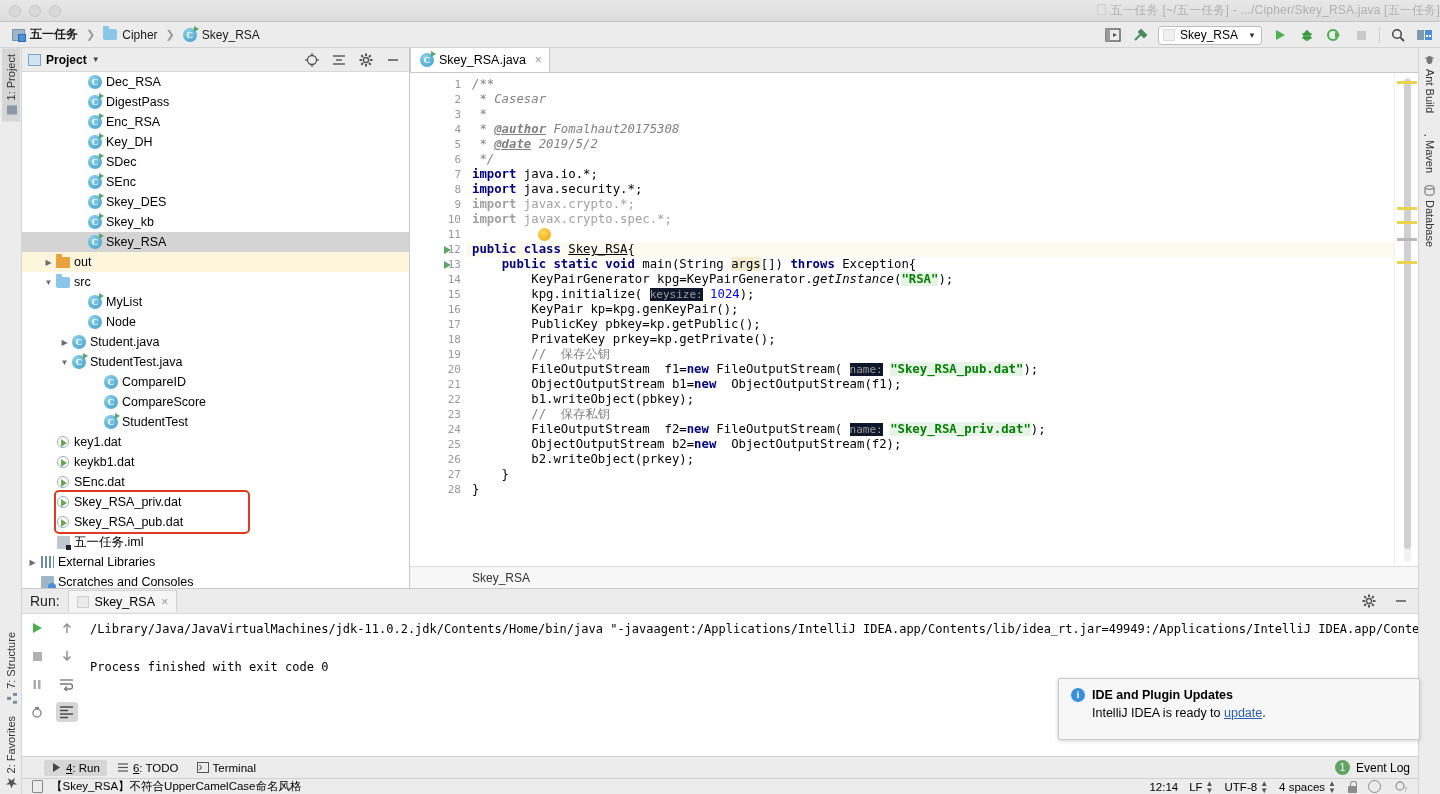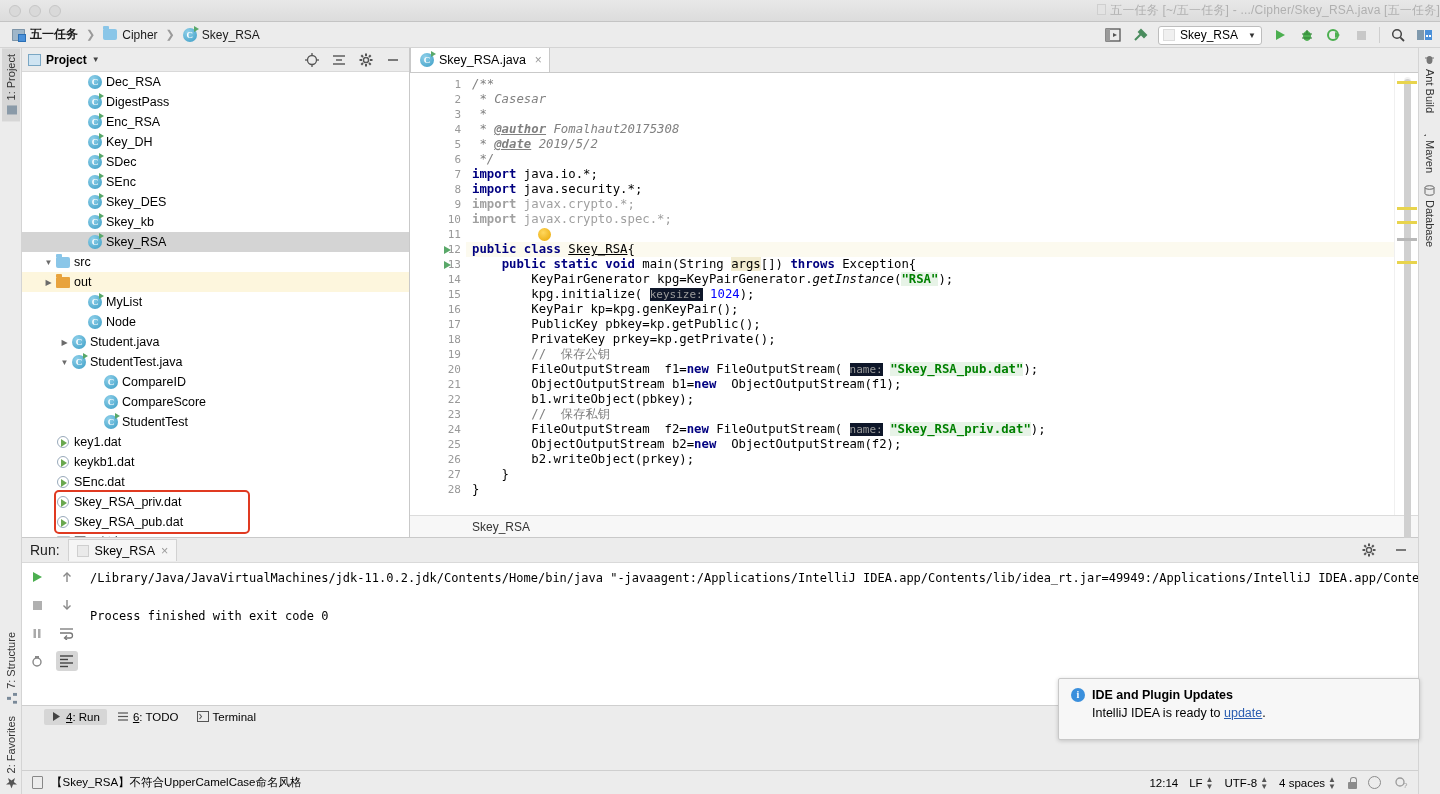--- a/index.html
+++ b/index.html
@@ -174,21 +174,21 @@
   .notif-body a { color: #2a5db0; text-decoration: underline; }
 
   
   .tw-bar { height: 22px; background: #ececec; border-top: 1px solid #cfcfcf; display: flex; align-items: center; padding-left: 22px; gap: 4px; flex: none; position: relative; }
   .tw-item { display: flex; align-items: center; gap: 4px; font-size: 11.5px; padding: 2px 7px; cursor: pointer; }
   .tw-item.active { background: #d6d6d6; border-radius: 2px; }
   .tw-item u { text-decoration: underline; }
   .tw-right { position: absolute; right: 8px; display: flex; align-items: center; gap: 6px; }
   .badge-green { width: 15px; height: 15px; border-radius: 50%; background: #5fa463; color: #fff; font-size: 10px; text-align: center; line-height: 15px; }
 
-  .statusbar { height: 24px; background: #ececec; border-top: 1px solid #cfcfcf; display: flex; align-items: center; padding: 0 8px 0 10px; gap: 8px; font-size: 11.5px; flex: none; position: relative; margin-top: 43px; }
+  .statusbar { height: 16px; background: #ececec; border-top: 1px solid #cfcfcf; display: flex; align-items: center; padding: 0 8px 0 10px; gap: 8px; font-size: 11.5px; flex: none; position: relative; }
   .sb-left { display: flex; align-items: center; gap: 8px; }
   .sb-right { margin-left: auto; display: flex; align-items: center; gap: 11px; }
   .sb-item { display: flex; align-items: center; gap: 3px; cursor: pointer; }
   .spin { font-size: 8px; color: #555; line-height: 7px; }
   .ico-doc-s { width: 11px; height: 13px; border: 1px solid #888; border-radius: 1px; }
   .lock { width: 10px; height: 12px; position: relative; }
   .lock:before { content:""; position:absolute; left:1px; bottom:0; width:9px; height:7px; background:#8c8c8c; border-radius:1px; }
   .lock:after { content:""; position:absolute; left:3px; top:0; width:5px; height:6px; border:1.5px solid #8c8c8c; border-bottom:none; border-radius:3px 3px 0 0;}
   .face { width: 13px; height: 13px; border-radius: 50%; border: 1.5px solid #8c8c8c; }
 </style>
@@ -430,35 +430,35 @@
                 <span>Skey_kb</span>
               </div>
               <div class="trow sel">
                 <span style="width:52px;flex:none"></span>
                 <span class="tarrow"></span>
                 <span class="ticon">
                   <span class="ico ico-class run">C</span>
                 </span>
                 <span>Skey_RSA</span>
               </div>
-              <div class="trow">
-                <span style="width:20px;flex:none"></span>
-                <span class="tarrow down"></span>
-                <span class="ticon">
-                  <span class="ico ico-folder"></span>
-                </span>
-                <span>src</span>
-              </div>
               <div class="trow hl">
                 <span style="width:20px;flex:none"></span>
                 <span class="tarrow right"></span>
                 <span class="ticon">
                   <span class="ico ico-folder-o"></span>
                 </span>
                 <span>out</span>
+              </div>
+              <div class="trow">
+                <span style="width:20px;flex:none"></span>
+                <span class="tarrow down"></span>
+                <span class="ticon">
+                  <span class="ico ico-folder"></span>
+                </span>
+                <span>src</span>
               </div>
               <div class="trow">
                 <span style="width:52px;flex:none"></span>
                 <span class="tarrow"></span>
                 <span class="ticon">
                   <span class="ico ico-class run">C</span>
                 </span>
                 <span>MyList</span>
               </div>
               <div class="trow">

